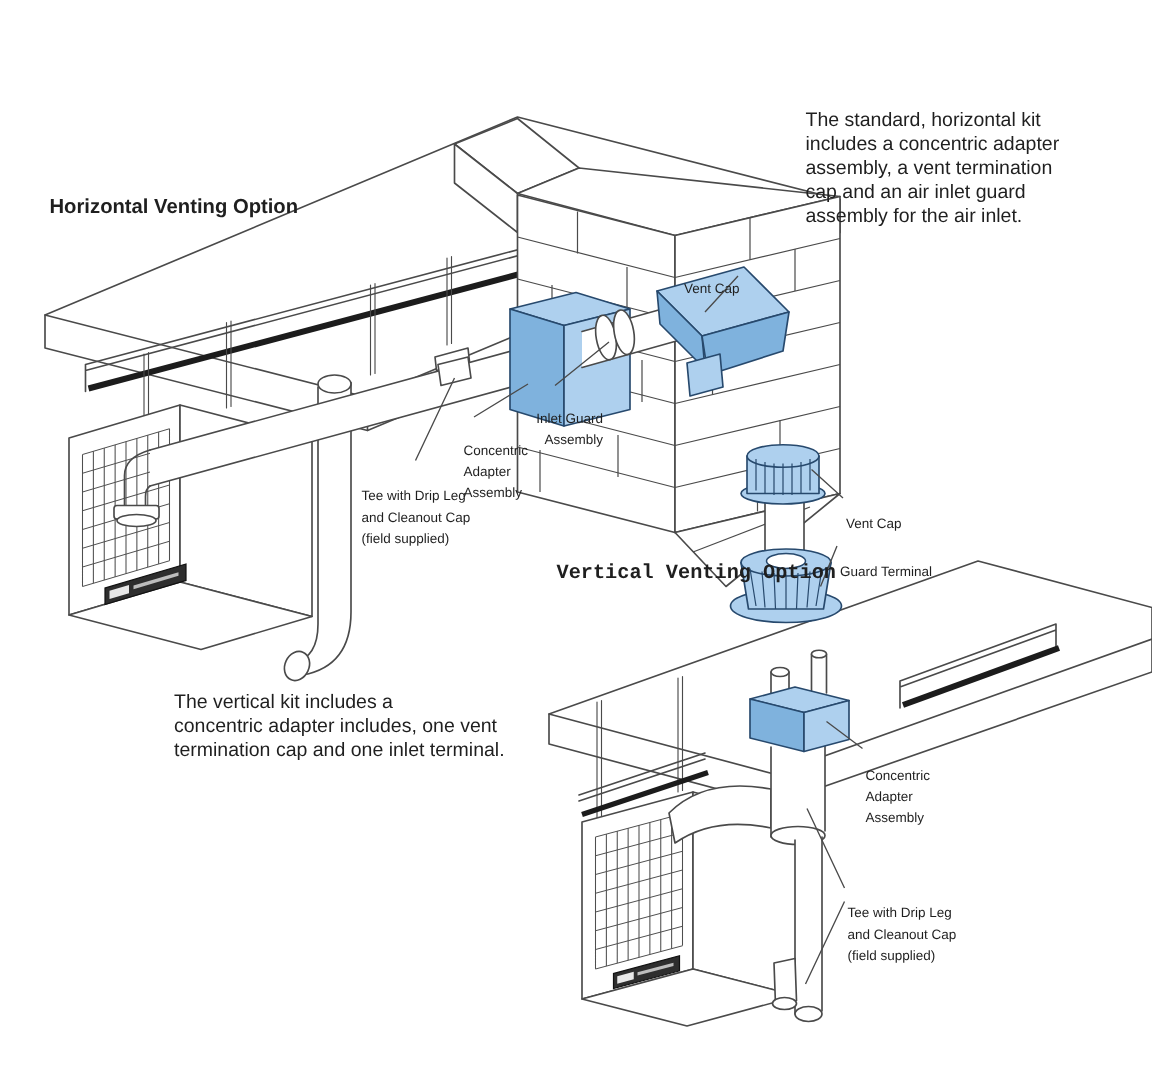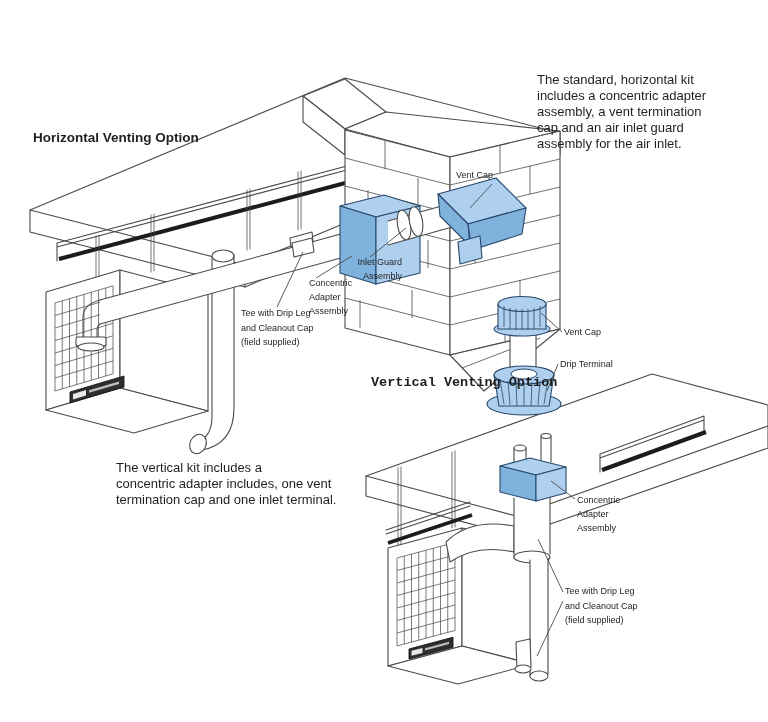--- a/index.html
+++ b/index.html
@@ -18,21 +18,21 @@
   .brick{fill:none;stroke:var(--line);stroke-width:0.8;}
   .hl{fill:var(--highlight);stroke:var(--highlight-outline);stroke-width:1.1;stroke-linejoin:round;}
   .hls{fill:var(--highlight-shade);stroke:var(--highlight-outline);stroke-width:1.1;stroke-linejoin:round;}
   .rib{fill:none;stroke:var(--highlight-outline);stroke-width:0.8;}
   .grid{fill:none;stroke:#4e4e4e;stroke-width:0.7;}
   .ldr{fill:none;stroke:var(--line);stroke-width:0.9;}
   .darkbar{fill:none;stroke:#1c1c1c;}
   .lbl{position:absolute;white-space:pre-line;}
   .heading{font-weight:bold;font-size:13.5px;}
   .desc{font-size:13px;line-height:16px;}
-  .small{font-size:9px;line-height:14px;}
+  .small{font-size:9px;line-height:14px;margin-top:17px;}
   #h-heading{left:33px;top:130px;}
   #h-desc{left:537px;top:72px;width:220px;}
   #v-heading{left:371px;top:375px;font-family:Liberation Mono, monospace;}
   #v-desc{left:116px;top:460px;width:270px;}
   #h-ventcap{left:456px;top:168px;}
   #h-inletguard{left:338px;top:255px;width:64px;text-align:right;}
   #h-concentric{left:309px;top:276px;}
   #h-tee{left:241px;top:306px;line-height:14.5px;}
   #v-ventcap{left:564px;top:325px;}
   #v-inletterm{left:560px;top:357px;}
@@ -235,21 +235,21 @@
   <div id="h-inletguard" class="lbl small">Inlet Guard
 Assembly</div>
   <div id="h-concentric" class="lbl small">Concentric
 Adapter
 Assembly</div>
   <div id="h-tee" class="lbl small">Tee with Drip Leg
 and Cleanout Cap
 (field supplied)</div>
 
   <div id="v-ventcap" class="lbl small">Vent Cap</div>
-  <div id="v-inletterm" class="lbl small">Drip Terminal</div>
+  <div id="v-inletterm" class="lbl small">Guard Terminal</div>
   <div id="v-concentric" class="lbl small">Concentric
 Adapter
 Assembly</div>
   <div id="v-tee" class="lbl small">Tee with Drip Leg
 and Cleanout Cap
 (field supplied)</div>
 
 </div>
 
 </body></html>

